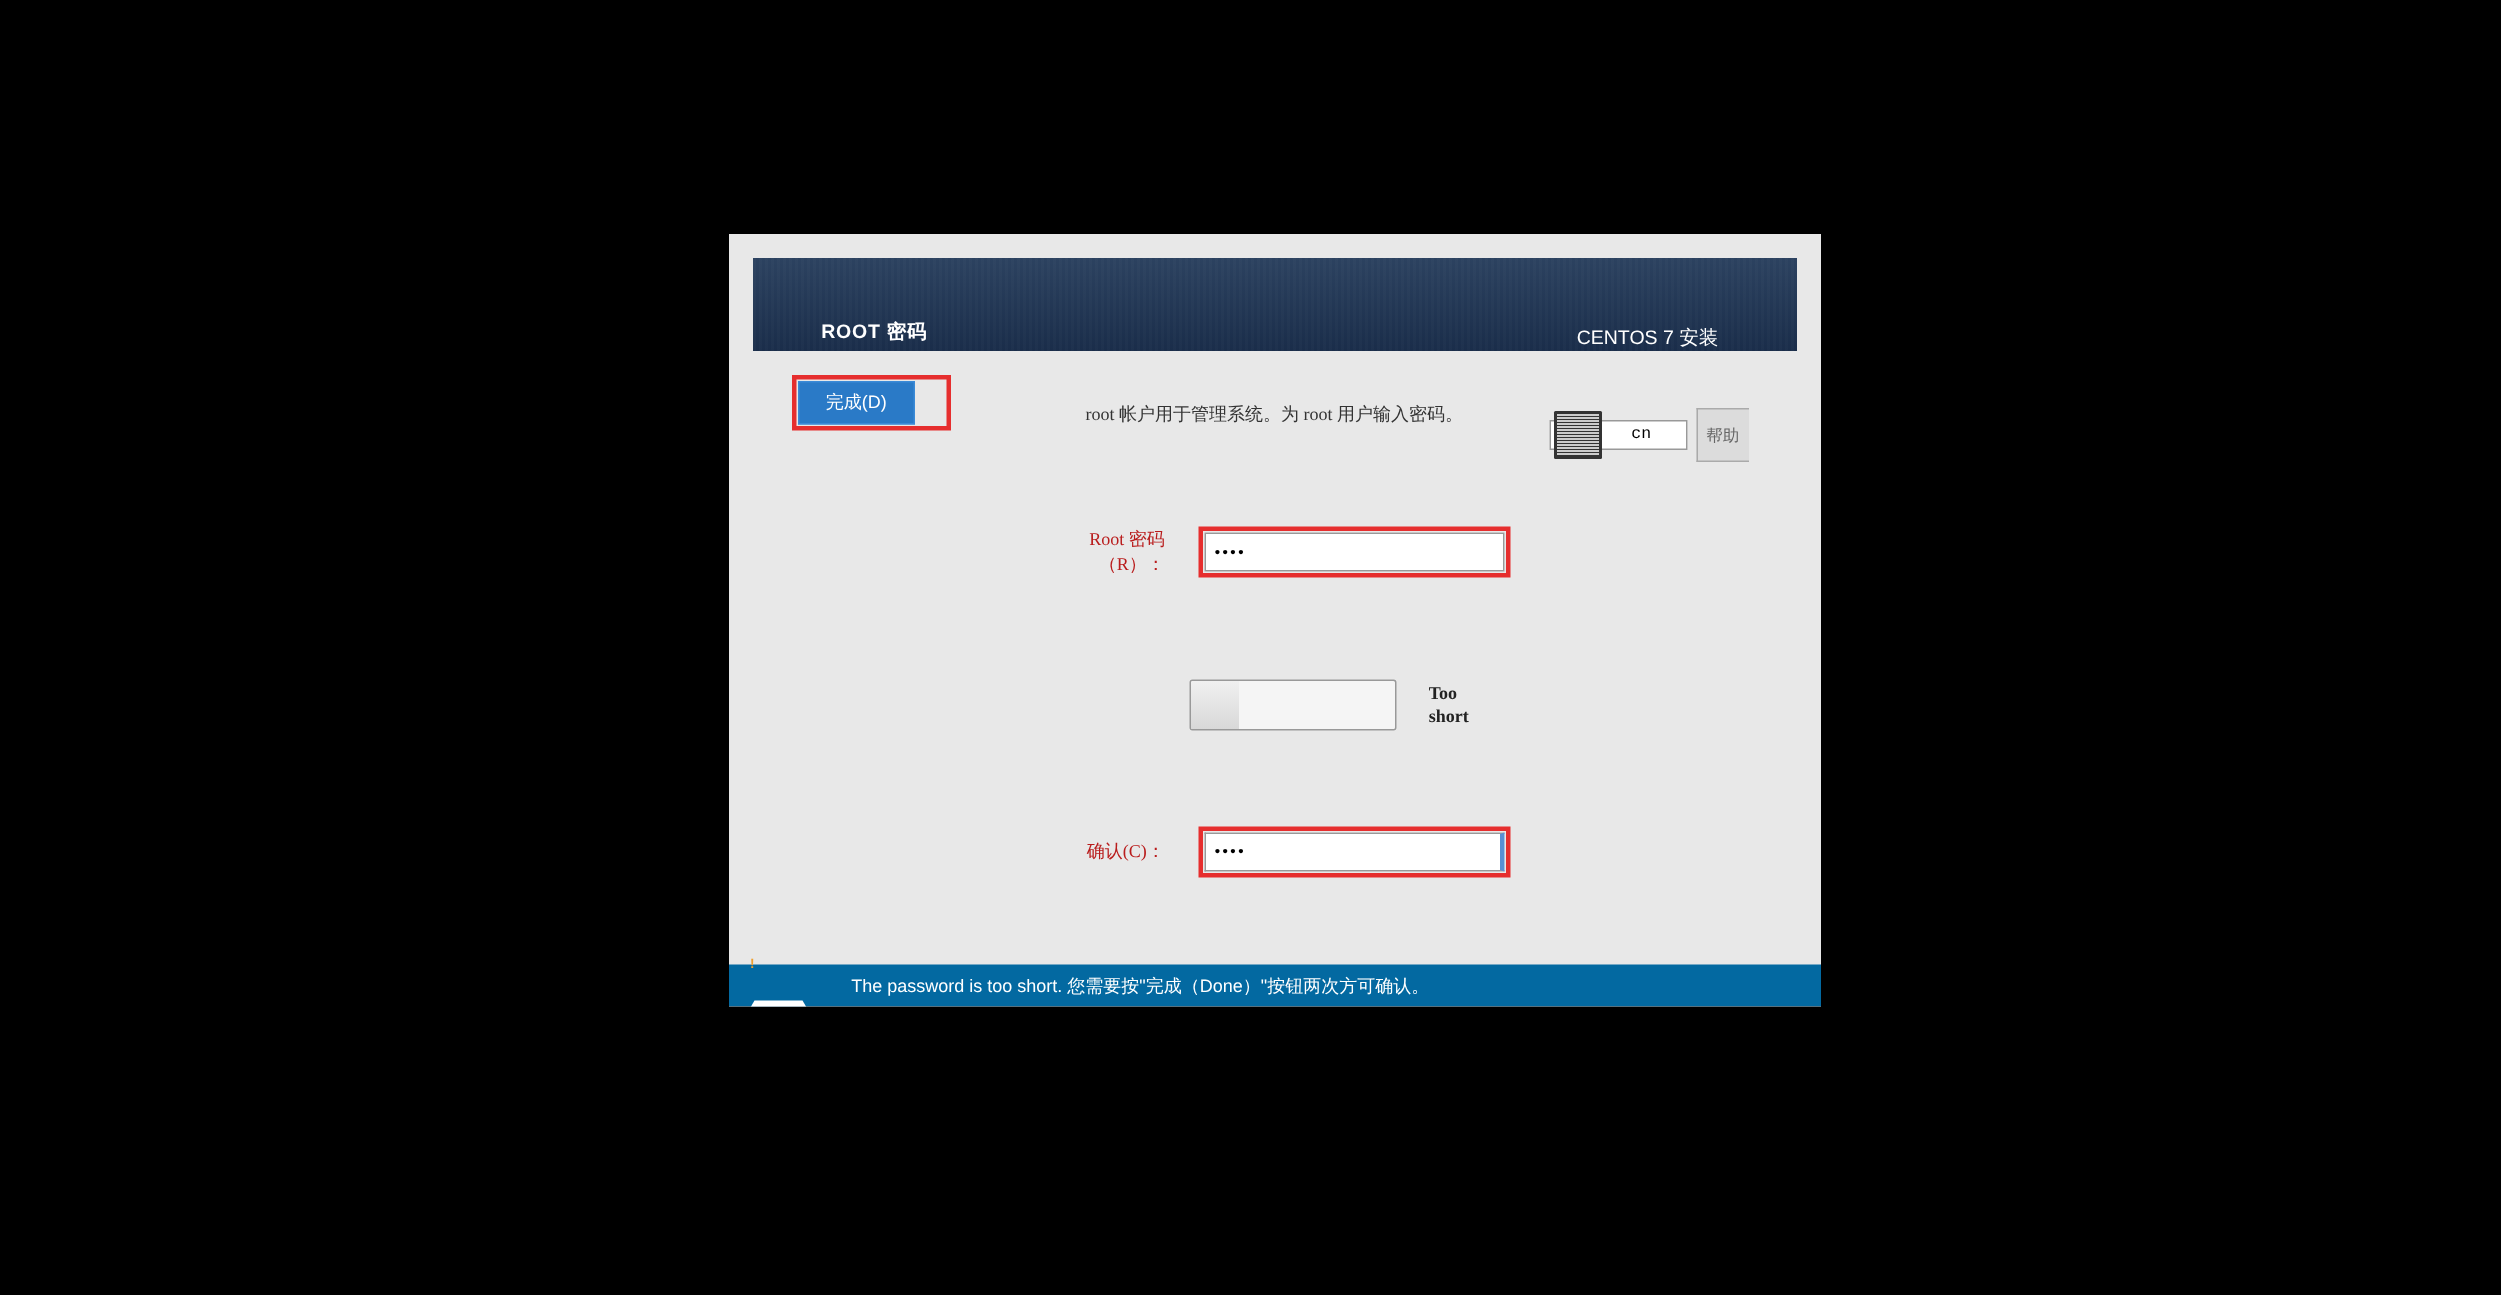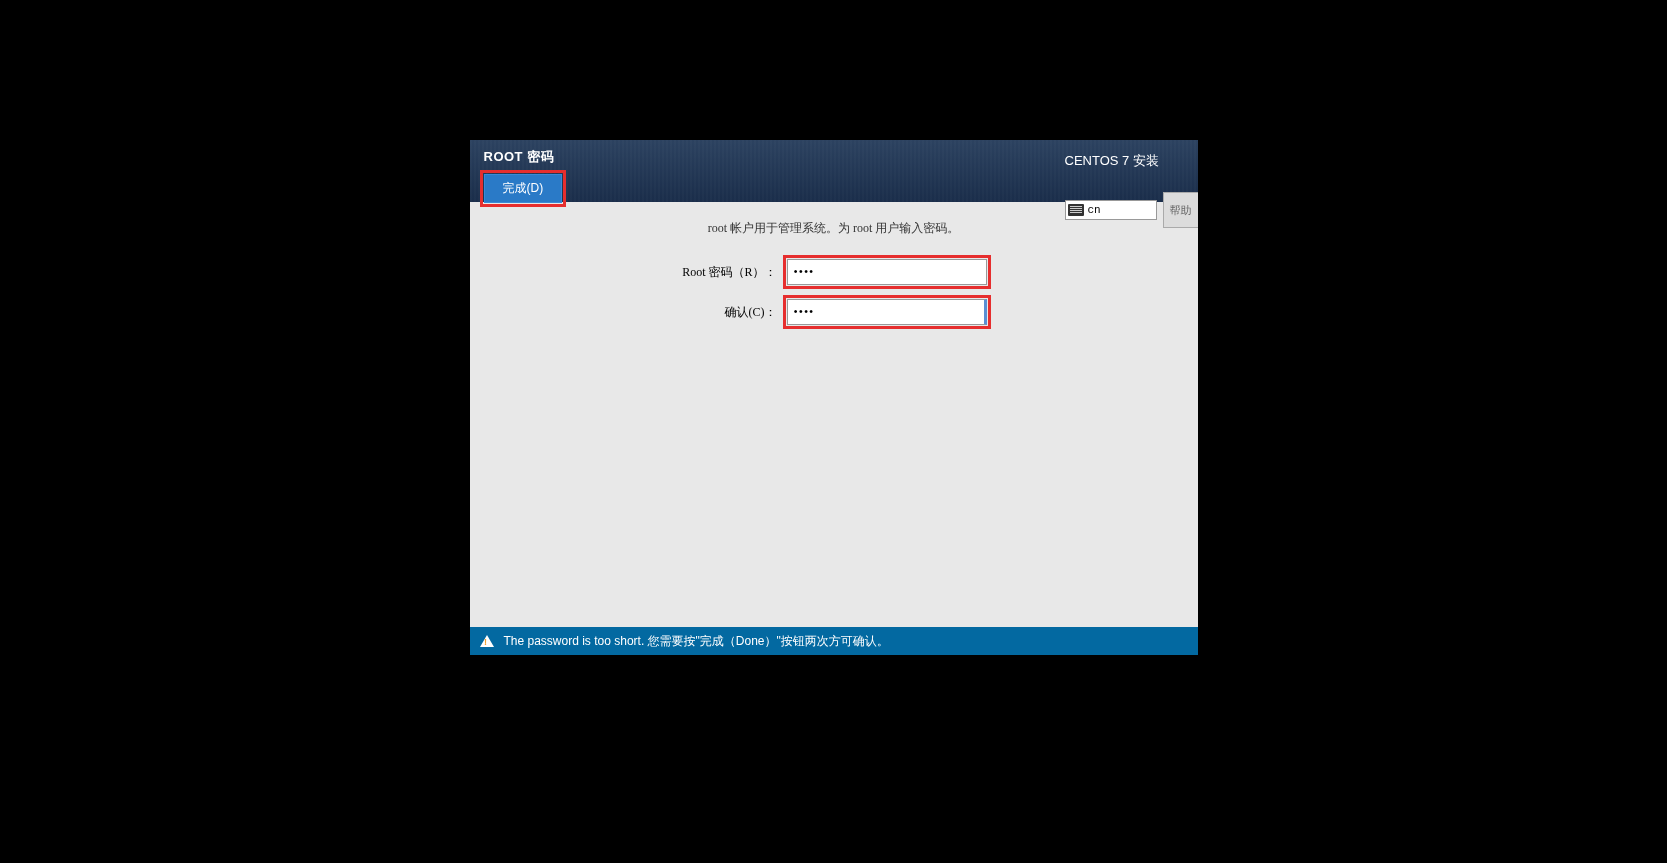--- a/index.html
+++ b/index.html
@@ -1,17 +1,17 @@
 <!DOCTYPE html>
 <html><head>
   <meta charset="utf-8">
   <style>
     * {
       margin: 0;
-      padding: 0;
+      padding: 16px;
       box-sizing: border-box;
     }
     body {
       background: #000000;
       width: 1667px;
       height: 863px;
       font-family: "Microsoft YaHei", "PingFang SC", sans-serif;
       display: flex;
       align-items: flex-start;
       justify-content: center;
@@ -61,22 +61,22 @@
       font-size: 12px;
       cursor: pointer;
       font-family: inherit;
     }
     .header-right {
       position: absolute;
       right: 0;
       top: 12px;
       display: flex;
       flex-direction: column;
-      align-items: flex-start;
-      gap: 22px;
+      align-items: flex-end;
+      gap: 6px;
     }
     .install-title {
       color: #ffffff;
       font-size: 13px;
       margin-right: 20px;
     }
     .header-right-row {
       display: flex;
       align-items: center;
       font-family: Liberation Mono, monospace;
@@ -140,21 +140,21 @@
       display: flex;
       align-items: center;
       justify-content: center;
       margin-bottom: 6px;
       position: relative;
     }
     .form-label {
       width: 100px;
       text-align: right;
       font-size: 12px;
-      color: #000000;
+      color: #b91c1c;
       margin-right: 6px;
     }
     .input-wrap {
       border: 3px solid #e62e2e;
       padding: 1px;
       display: inline-block;
     }
     .password-input {
       width: 200px;
       height: 26px;
@@ -260,20 +260,26 @@
   <div class="content">
     <div class="description">root 帐户用于管理系统。为 root 用户输入密码。</div>
 
     <div class="form-row">
       <div class="form-label">Root 密码（R）：</div>
       <div class="input-wrap">
         <input type="text" class="password-input" value="••••" style="">
       </div>
     </div>
 
+    <div class="strength-row">
+      <div class="strength-bar">
+        <div class="strength-fill"></div>
+      </div>
+      <div class="strength-text">Too short</div>
+    </div>
 
     <div class="form-row">
       <div class="form-label">确认(C)：</div>
       <div class="input-wrap">
         <input type="text" class="password-input confirm" value="••••" style="">
       </div>
     </div>
   </div>
 
   <div class="warning-bar">

